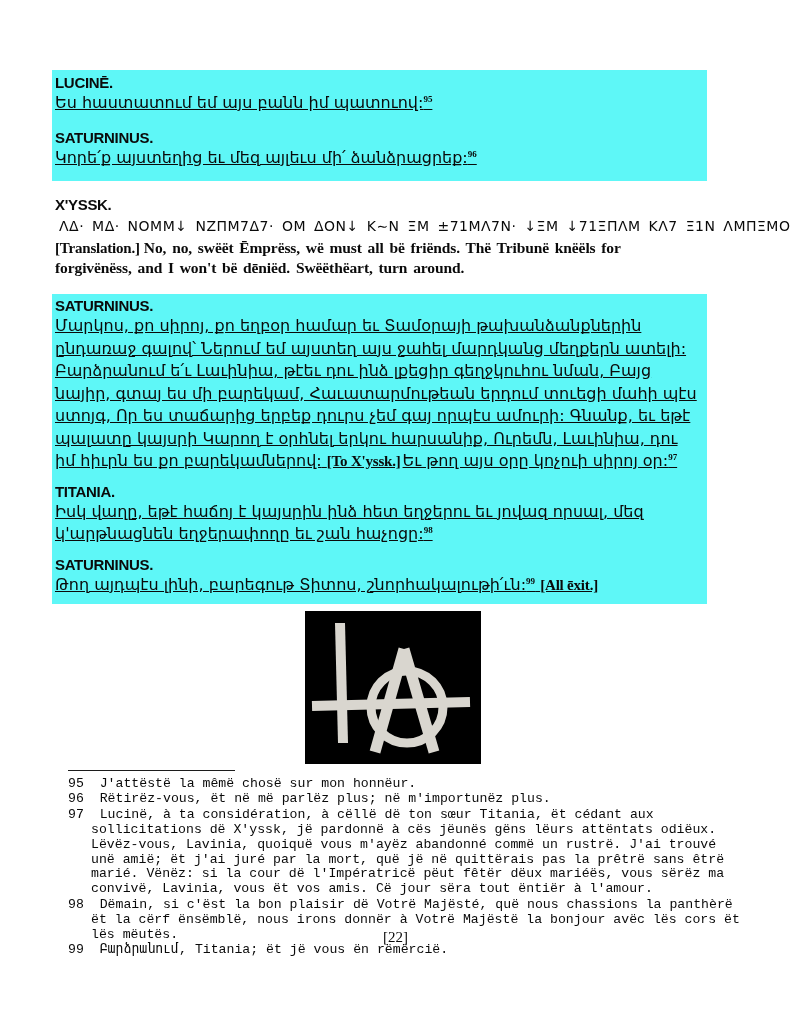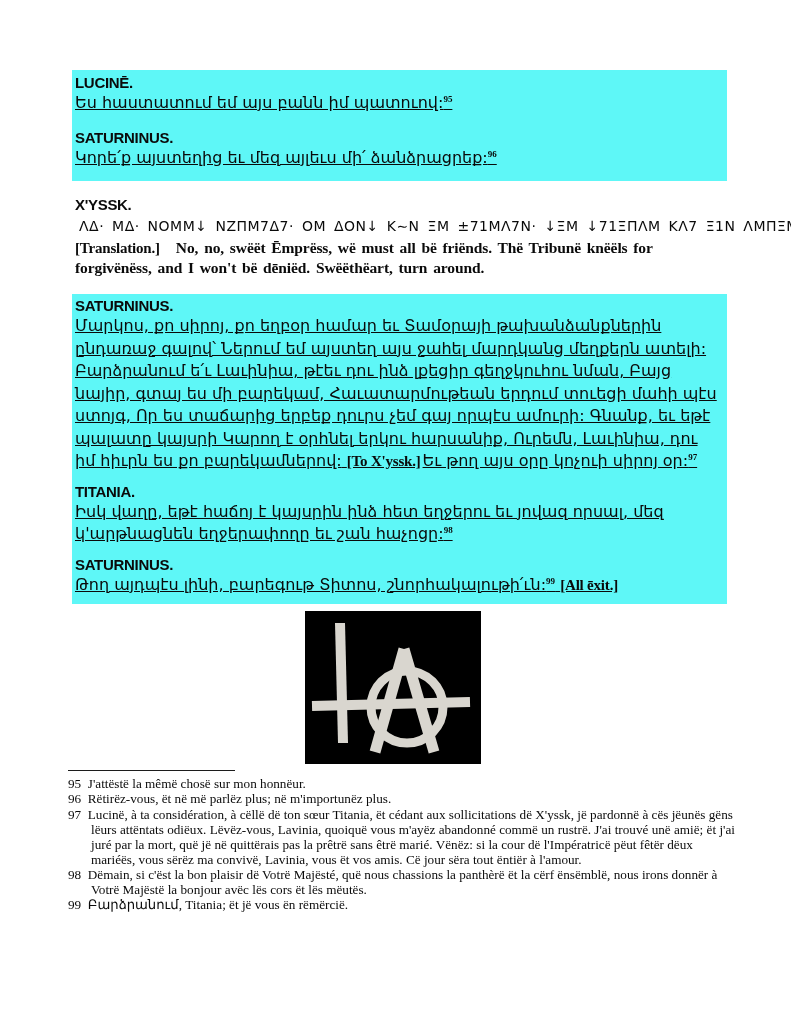--- a/index.html
+++ b/index.html
@@ -6,21 +6,21 @@
   body{
     width:791px;height:1023px;
     background:#ffffff;
     position:relative;
     font-family:"DejaVu Sans",sans-serif;
     color:#0a0a0a;
     overflow:hidden;
   }
   .page{position:absolute;inset:0;}
   .block{
-    position:absolute;left:72px;width:655px;
+    position:absolute;left:52px;width:655px;
     box-sizing:border-box;
     padding:4px 6px 12px 3px;
   }
   .hl{background:var(--hl,#5ef7f7);}
   .speaker{
     font-family:"Liberation Sans",sans-serif;
     font-weight:700;font-size:15px;line-height:18px;
     letter-spacing:-0.3px;
     margin:0;
   }
@@ -49,21 +49,21 @@
     letter-spacing:-0.2px;
   }
   .stage.after{margin-right:2px;}
   .photo{position:absolute;left:305px;top:611px;width:176px;height:153px;}
   .fn-rule{
     position:absolute;left:68px;top:770px;width:167px;height:0;
     border-top:1.5px solid #1c1c1c;
   }
   .footnotes{
     position:absolute;left:68px;top:777px;width:672px;
-    font-family:Liberation Serif, serif;
+    font-family:Liberation Mono, monospace;
     font-size:13.2px;line-height:14.9px;
   }
   .fn-item{padding-left:23px;text-indent:-23px;margin:0 0 0.5px 0;}
   .pagenum{
     position:absolute;top:929px;left:0;width:791px;
     text-align:center;
     font-family:"Liberation Serif",serif;font-size:15px;
   }
 </style>
 </head>
@@ -75,21 +75,21 @@
     <p class="speaker">LUCINĒ.</p>
     <p class="arm"><span>Ես հաստատում եմ այս բանն իմ պատուով:</span><sup class="ref">95</sup></p>
     <div class="gap"></div>
     <p class="speaker">SATURNINUS.</p>
     <p class="arm"><span>Կորե՛ք այստեղից եւ մեզ այլեւս մի՛ ձանձրացրեք:</span><sup class="ref">96</sup></p>
   </div>
 
   <div class="block" style="top:192px;padding-bottom:0;">
     <p class="speaker">X'YSSK.</p>
     <p class="alien">ΛΔ· ΜΔ· ΝΟΜΜ↓ ΝΖΠΜ7Δ7· ΟΜ ΔΟΝ↓ Κ∼Ν ΞΜ ±71ΜΛ7Ν· ↓ΞΜ ↓71ΞΠΛΜ ΚΛ7 Ξ1Ν ΛΜΠΞΜΟΝ</p>
-    <p class="trans"><span class="stage after" style="margin-right:16px;">[Translation.]</span><span>No, no, swëët Ēmprëss, wë must all bë friënds. Thë Tribunë knëëls for forgivënëss, and I won't bë dēniëd. Swëëthëart, turn around.</span></p>
+    <p class="trans"><span class="stage after" style="margin-right:4px;">[Translation.]</span><span>No, no, swëët Ēmprëss, wë must all bë friënds. Thë Tribunë knëëls for forgivënëss, and I won't bë dēniëd. Swëëthëart, turn around.</span></p>
   </div>
 
   <div class="block hl" style="top:294px;padding-top:3px;padding-bottom:8px;">
     <p class="speaker">SATURNINUS.</p>
     <p class="arm"><span>Մարկոս, քո սիրոյ, քո եղբօր համար եւ Տամօրայի թախանձանքներին ընդառաջ գալով՝ Ներում եմ այստեղ այս ջահել մարդկանց մեղքերն ատելի: Բարձրանում ե՛ւ Լաւինիա, թէեւ դու ինձ լքեցիր գեղջկուհու նման, Բայց նայիր, գտայ ես մի բարեկամ, Հաւատարմութեան երդում տուեցի մահի պէս ստոյգ, Որ ես տաճարից երբեք դուրս չեմ գայ որպէս ամուրի: Գնանք, եւ եթէ պալատը կայսրի Կարող է օրհնել երկու հարսանիք, Ուրեմն, Լաւինիա, դու իմ հիւրն ես քո բարեկամներով:</span> <span class="stage after">[To X'yssk.]</span><span>Եւ թող այս օրը կոչուի սիրոյ օր:</span><sup class="ref">97</sup></p>
     <div class="gap-sm"></div>
     <p class="speaker">TITANIA.</p>
     <p class="arm"><span>Իսկ վաղը, եթէ հաճոյ է կայսրին ինձ հետ եղջերու եւ յովազ որսալ, մեզ կ'արթնացնեն եղջերափողը եւ շան հաչոցը:</span><sup class="ref">98</sup></p>
     <div class="gap-sm"></div>
     <p class="speaker">SATURNINUS.</p>
@@ -116,14 +116,15 @@
   <div class="fn-rule"></div>
 
   <div class="footnotes">
     <div class="fn-item"><span>95</span>&nbsp; <span>J'attëstë la mêmë chosë sur mon honnëur.</span></div>
     <div class="fn-item"><span>96</span>&nbsp; <span>Rëtirëz-vous, ët në më parlëz plus; në m'importunëz plus.</span></div>
     <div class="fn-item"><span>97</span>&nbsp; <span>Lucinë, à ta considération, à cëllë dë ton sœur Titania, ët cédant aux sollicitations dë X'yssk, jë pardonnë à cës jëunës gëns lëurs attëntats odiëux. Lëvëz-vous, Lavinia, quoiquë vous m'ayëz abandonné commë un rustrë. J'ai trouvé unë amië; ët j'ai juré par la mort, quë jë në quittërais pas la prêtrë sans êtrë marié. Vënëz: si la cour dë l'Impératricë pëut fêtër dëux mariéës, vous sërëz ma convivë, Lavinia, vous ët vos amis. Cë jour sëra tout ëntiër à l'amour.</span></div>
     <div class="fn-item"><span>98</span>&nbsp; <span>Dëmain, si c'ëst la bon plaisir dë Votrë Majësté, quë nous chassions la panthèrë ët la cërf ënsëmblë, nous irons donnër à Votrë Majëstë la bonjour avëc lës cors ët lës mëutës.</span></div>
     <div class="fn-item"><span>99</span>&nbsp; <span>Բարձրանում, Titania; ët jë vous ën rëmërcië.</span></div>
   </div>
 
+  <div class="pagenum">[22]</div>
 
 </div>
 
 </body></html>

